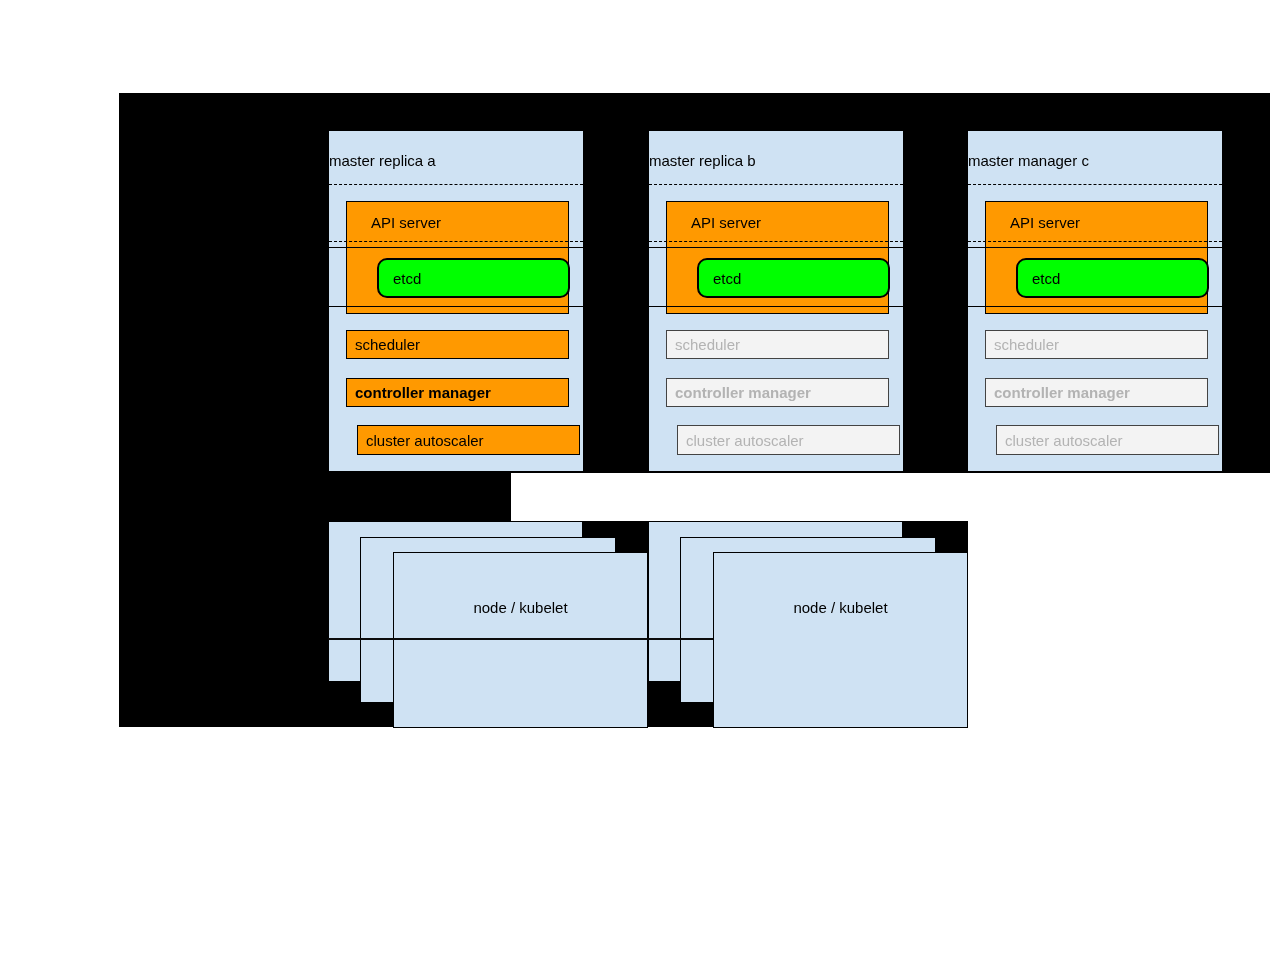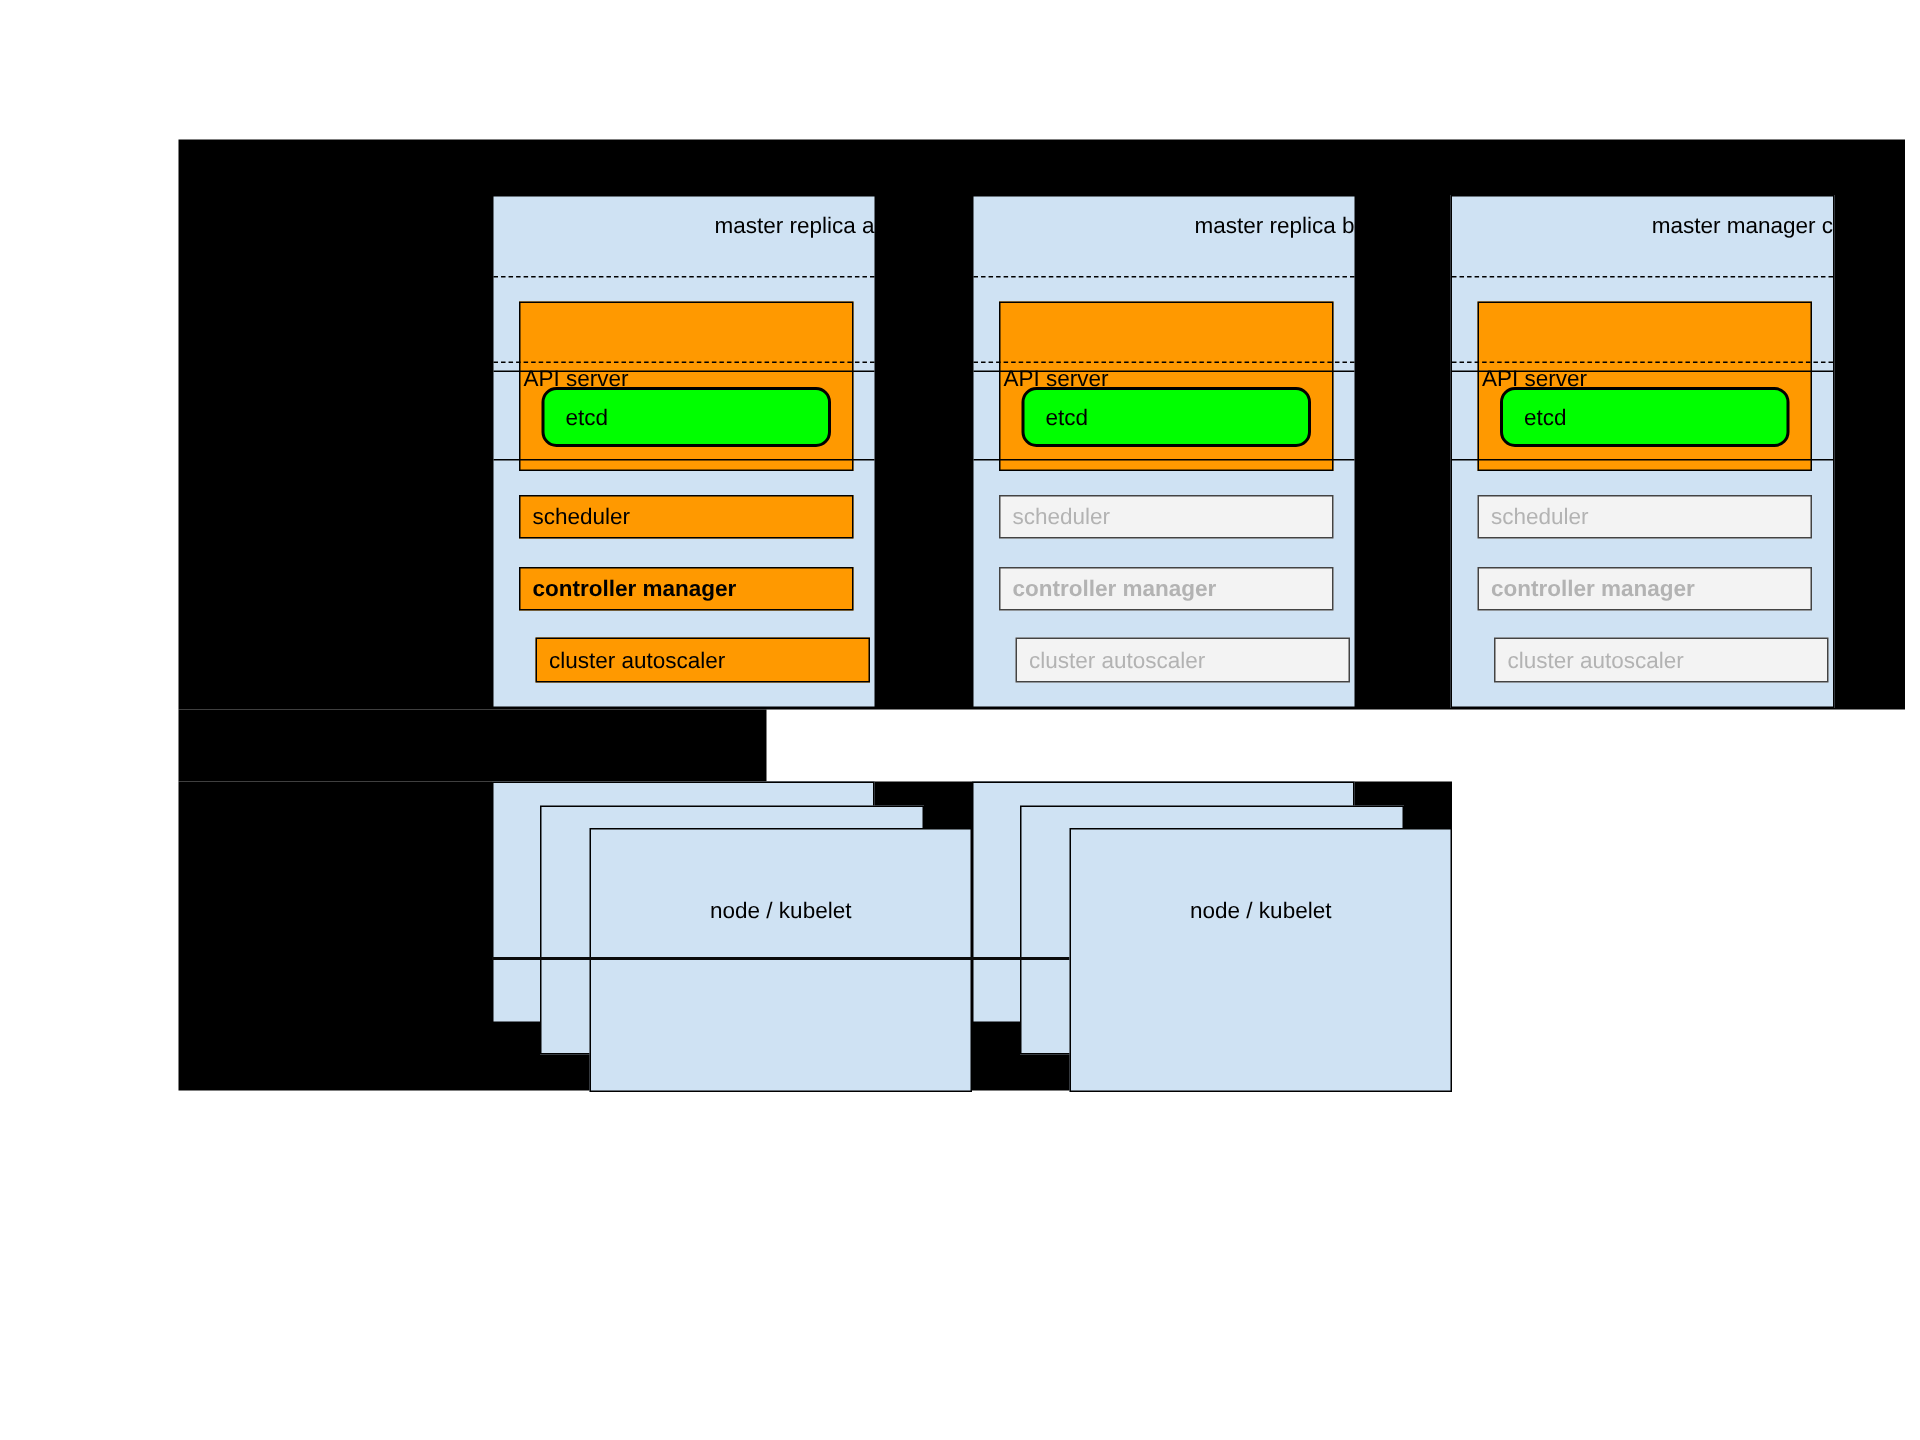--- a/index.html
+++ b/index.html
@@ -9,31 +9,31 @@
 
   
   .blk { position:absolute; background:#000; }
   #blk-main  { left:119px; top:93px;  width:1151px; height:380px; }
   #blk-left  { left:119px; top:473px; width:392px;  height:48px;  }
   #blk-lower { left:119px; top:521px; width:849px;  height:206px; }
 
   
   .master { position:absolute; top:130px; width:256px; height:342px;
     background:#cfe2f3; border:1px solid #000; font-size:15px; }
-  .m-title { position:absolute; top:11px; left:0; right:0; text-align:right;
+  .m-title { position:absolute; top:21px; left:0; right:0; text-align:left;
     font-size:15px; line-height:18px; }
   .dash { position:absolute; left:0; right:0; height:0; border-top:1px dashed #000; }
   .d1 { top:53px; } .d2 { top:110px; }
   .solid { position:absolute; left:0; right:0; height:0; border-top:1px solid #000; }
   .s1 { top:116px; } .s2 { top:175px; }
   .orange-big { position:absolute; left:17px; top:70px; width:223px; height:113px;
     background:#ff9900; border:1px solid #000; }
   .api-label { position:absolute; left:0; top:0; right:0; height:41px;
-    display:flex; align-items:center; padding-left:2px;margin-top:30px; }
-  .etcd { position:absolute; left:32px; top:127px; width:193px; height:40px;
+    display:flex; align-items:center; padding-left:24px; }
+  .etcd { position:absolute; left:48px; top:127px; width:193px; height:40px;
     background:#00ff00; border:2px solid #000; border-radius:10px;
     display:flex; align-items:center; padding-left:14px; }
   .comp { position:absolute; left:17px; width:223px; height:29px;
     display:flex; align-items:center; padding-left:8px; }
   .c1 { top:199px; } .c2 { top:247px;font-weight:bold; } .c3 { top:294px; height:30px;margin-left:11px; }
   .comp.active   { background:#ff9900; border:1px solid #000; color:#000; }
   .comp.inactive { background:#f3f3f3; border:1px solid #434343; color:#b3b3b3; }
 
   
   .node-group { position:absolute; top:521px; width:320px; height:209px; }

